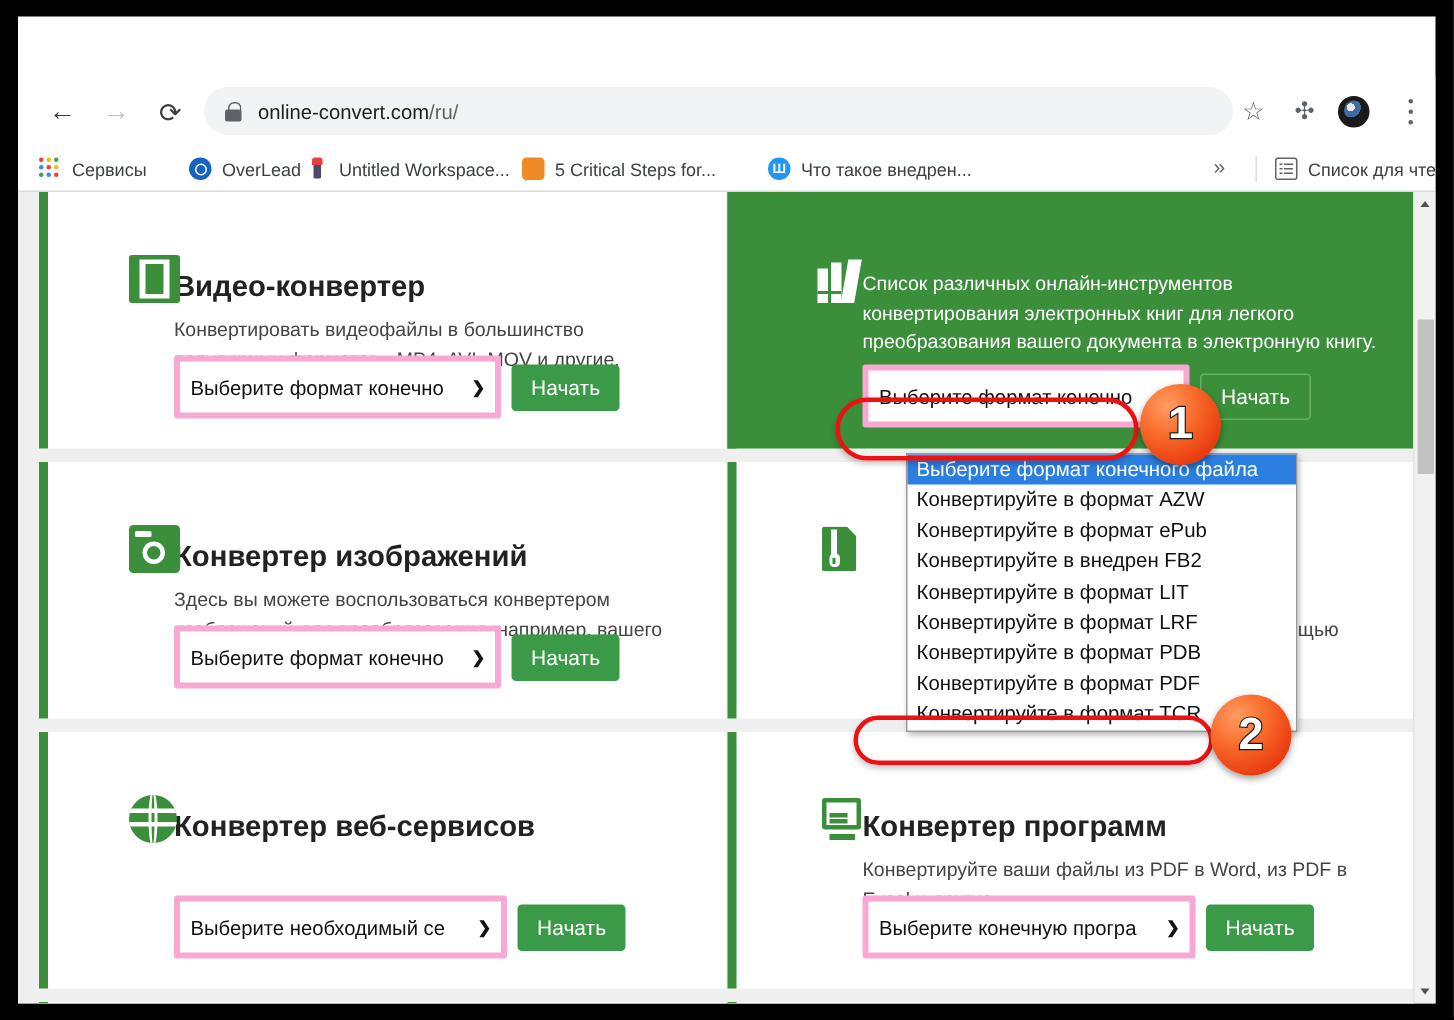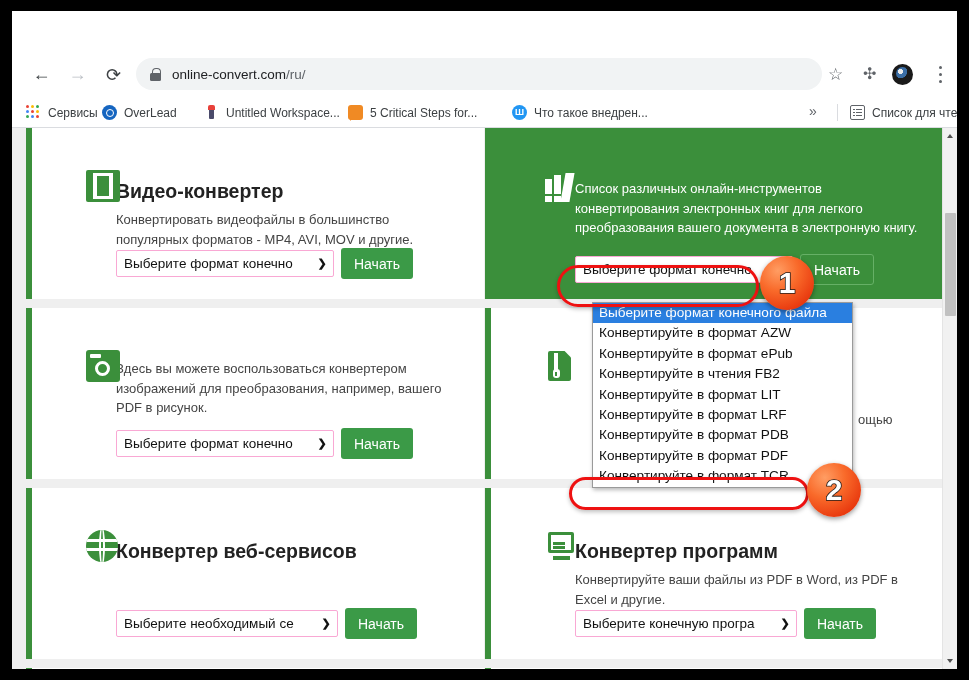--- a/index.html
+++ b/index.html
@@ -109,21 +109,21 @@
   .card{position:relative;background:#fff;border-left:6px solid #3b8f3b;box-sizing:border-box;
         height:171px;margin-bottom:9px;padding:19px 22px 0 28px;}
   .card.green{background:#3b8f3b;border-left:6px solid #3b8f3b;}
   .card-ico{position:absolute;left:26px;top:23px;width:34px;height:32px;}
   .card-body{margin-left:56px;}
   .card-title{font-size:19.5px;color:#222;font-weight:bold;margin:0 0 7px 0;line-height:24px;}
   .green .card-title{color:#fff;}
   .card-desc{font-size:13px;color:#444;line-height:19.5px;margin:0;}
   .green .card-desc{color:#fff;}
   .card-ctl{position:absolute;left:84px;bottom:20px;display:flex;align-items:center;}
-  .sel{width:218px;height:27px;border:1px solid #f9a8d4;background:#fff;border-radius:2px;
+  .sel{width:218px;height:42px;border:4px solid #f9a8d4;background:#fff;border-radius:2px;
        display:flex;align-items:center;box-sizing:border-box;cursor:pointer;}
   .sel .txt{flex:1;margin-left:7px;font-size:13.5px;color:#111;white-space:nowrap;overflow:hidden;}
   .sel .chev{width:22px;flex:none;text-align:center;font-size:11px;color:#111;font-weight:bold;}
   .gobtn{margin-left:7px;height:31px;padding:0 13px;background:#3b9a47;color:#fff;border:none;border-radius:3px;
        font-family:"Liberation Sans",sans-serif;font-size:14px;cursor:pointer;display:flex;align-items:center;}
   .green .gobtn{background:#3b8f3b;border:1px solid #66b066;}
 
   
   .ico-film{background:#3b8f3b;position:relative;border-radius:2px;}
   .ico-film:after{content:"";position:absolute;left:7px;top:3px;width:20px;height:26px;background:#fff;}
@@ -151,21 +151,21 @@
   .ico-zip em{position:absolute;left:7.5px;top:19px;width:7px;height:9px;background:#fff;border-radius:3px;display:block;}
   .ico-zip em:after{content:"";position:absolute;left:2.5px;top:2.5px;width:2px;height:4px;background:#3b8f3b;}
   .ico-monitor{position:relative;}
   .ico-monitor:before{content:"";position:absolute;left:3px;top:2px;width:26px;height:21px;border:3.5px solid #3b8f3b;
        box-sizing:border-box;border-radius:2px;}
   .ico-monitor:after{content:"";position:absolute;left:8px;top:26px;width:17px;height:3.5px;background:#3b8f3b;}
   .ico-monitor em{position:absolute;left:8px;top:12px;width:12px;height:2.6px;background:#3b8f3b;display:block;
        box-shadow:0 4px 0 #3b8f3b;}
 
   
-  #dropdown{position:absolute;left:580px;top:174px;width:259px;background:#fff;border:1px solid #9a9a9a;
+  #dropdown{position:absolute;left:592px;top:174px;width:259px;background:#fff;border:1px solid #9a9a9a;
        box-shadow:1px 2px 4px rgba(0,0,0,.28);z-index:40;padding:0;}
   .opt{height:20.4px;line-height:20.4px;font-size:13.6px;color:#111;padding-left:6px;white-space:nowrap;cursor:pointer;}
   .opt.selected{background:#2a7fe0;color:#fff;}
 
   
   .ring{position:absolute;border:3.6px solid #ee1111;border-radius:28px;z-index:60;pointer-events:none;
         box-shadow:0 2px 4px rgba(0,0,0,.25);}
   #ring1{left:545px;top:137px;width:196px;height:36px;}
   #ring2{left:557px;top:349px;width:234px;height:27px;border-width:3.4px;}
   .badge{position:absolute;width:54px;height:54px;border-radius:50%;z-index:70;
@@ -209,21 +209,21 @@
             <b style="background:#34a853"></b>
         <b style="background:#4285f4"></b>
             <b style="background:#ea4335"></b>
             <b style="background:#fbbc05"></b>
         <b style="background:#34a853"></b>
             <b style="background:#4285f4"></b>
             <b style="background:#ea4335"></b>
       </span>
       <span class="lbl">Сервисы</span>
     </div>
-    <div class="bm" style="left:90px">
+    <div class="bm" style="left:114px">
       <span class="bmico" id="ol-ico"></span>
       <span class="lbl">OverLead</span>
     </div>
     <div class="bm" style="left:192px">
       <span class="bmico" id="uw-ico"></span>
       <span class="lbl">Untitled Workspace...</span>
     </div>
     <div class="bm" style="left:336px">
       <span class="bmico" id="cs-ico"></span>
       <span class="lbl">5 Critical Steps for...</span>
@@ -256,20 +256,21 @@
               <span class="txt">Выберите формат конечно</span>
               <span class="chev">❯</span>
             </div>
             <button class="gobtn">Начать</button>
           </div>
         </div>
 
         <div class="card">
           <div class="card-ico ico-cam"></div>
           <div class="card-body">
+            <h3 class="card-title">Конвертер изображений</h3>
             <p class="card-desc">Здесь вы можете воспользоваться конвертером изображений для преобразования, например, вашего PDF в рисунок.</p>
           </div>
           <div class="card-ctl">
             <div class="sel">
               <span class="txt">Выберите формат конечно</span>
               <span class="chev">❯</span>
             </div>
             <button class="gobtn">Начать</button>
           </div>
         </div>
@@ -346,21 +347,21 @@
           </div>
         </div>
 
         <div class="card" style="height:40px"></div>
       </div>
 
       <div id="dropdown">
             <div class="opt selected">Выберите формат конечного файла</div>
             <div class="opt">Конвертируйте в формат AZW</div>
             <div class="opt">Конвертируйте в формат ePub</div>
-            <div class="opt">Конвертируйте в чтения FB2</div>
+            <div class="opt">Конвертируйте в внедрен FB2</div>
             <div class="opt">Конвертируйте в формат LIT</div>
             <div class="opt">Конвертируйте в формат LRF</div>
             <div class="opt">Конвертируйте в формат PDB</div>
             <div class="opt">Конвертируйте в формат PDF</div>
             <div class="opt">Конвертируйте в формат TCR</div>
           </div>
 
       <div class="ring" id="ring1"></div>
       <div class="badge" id="badge1">
         <span>1</span>

